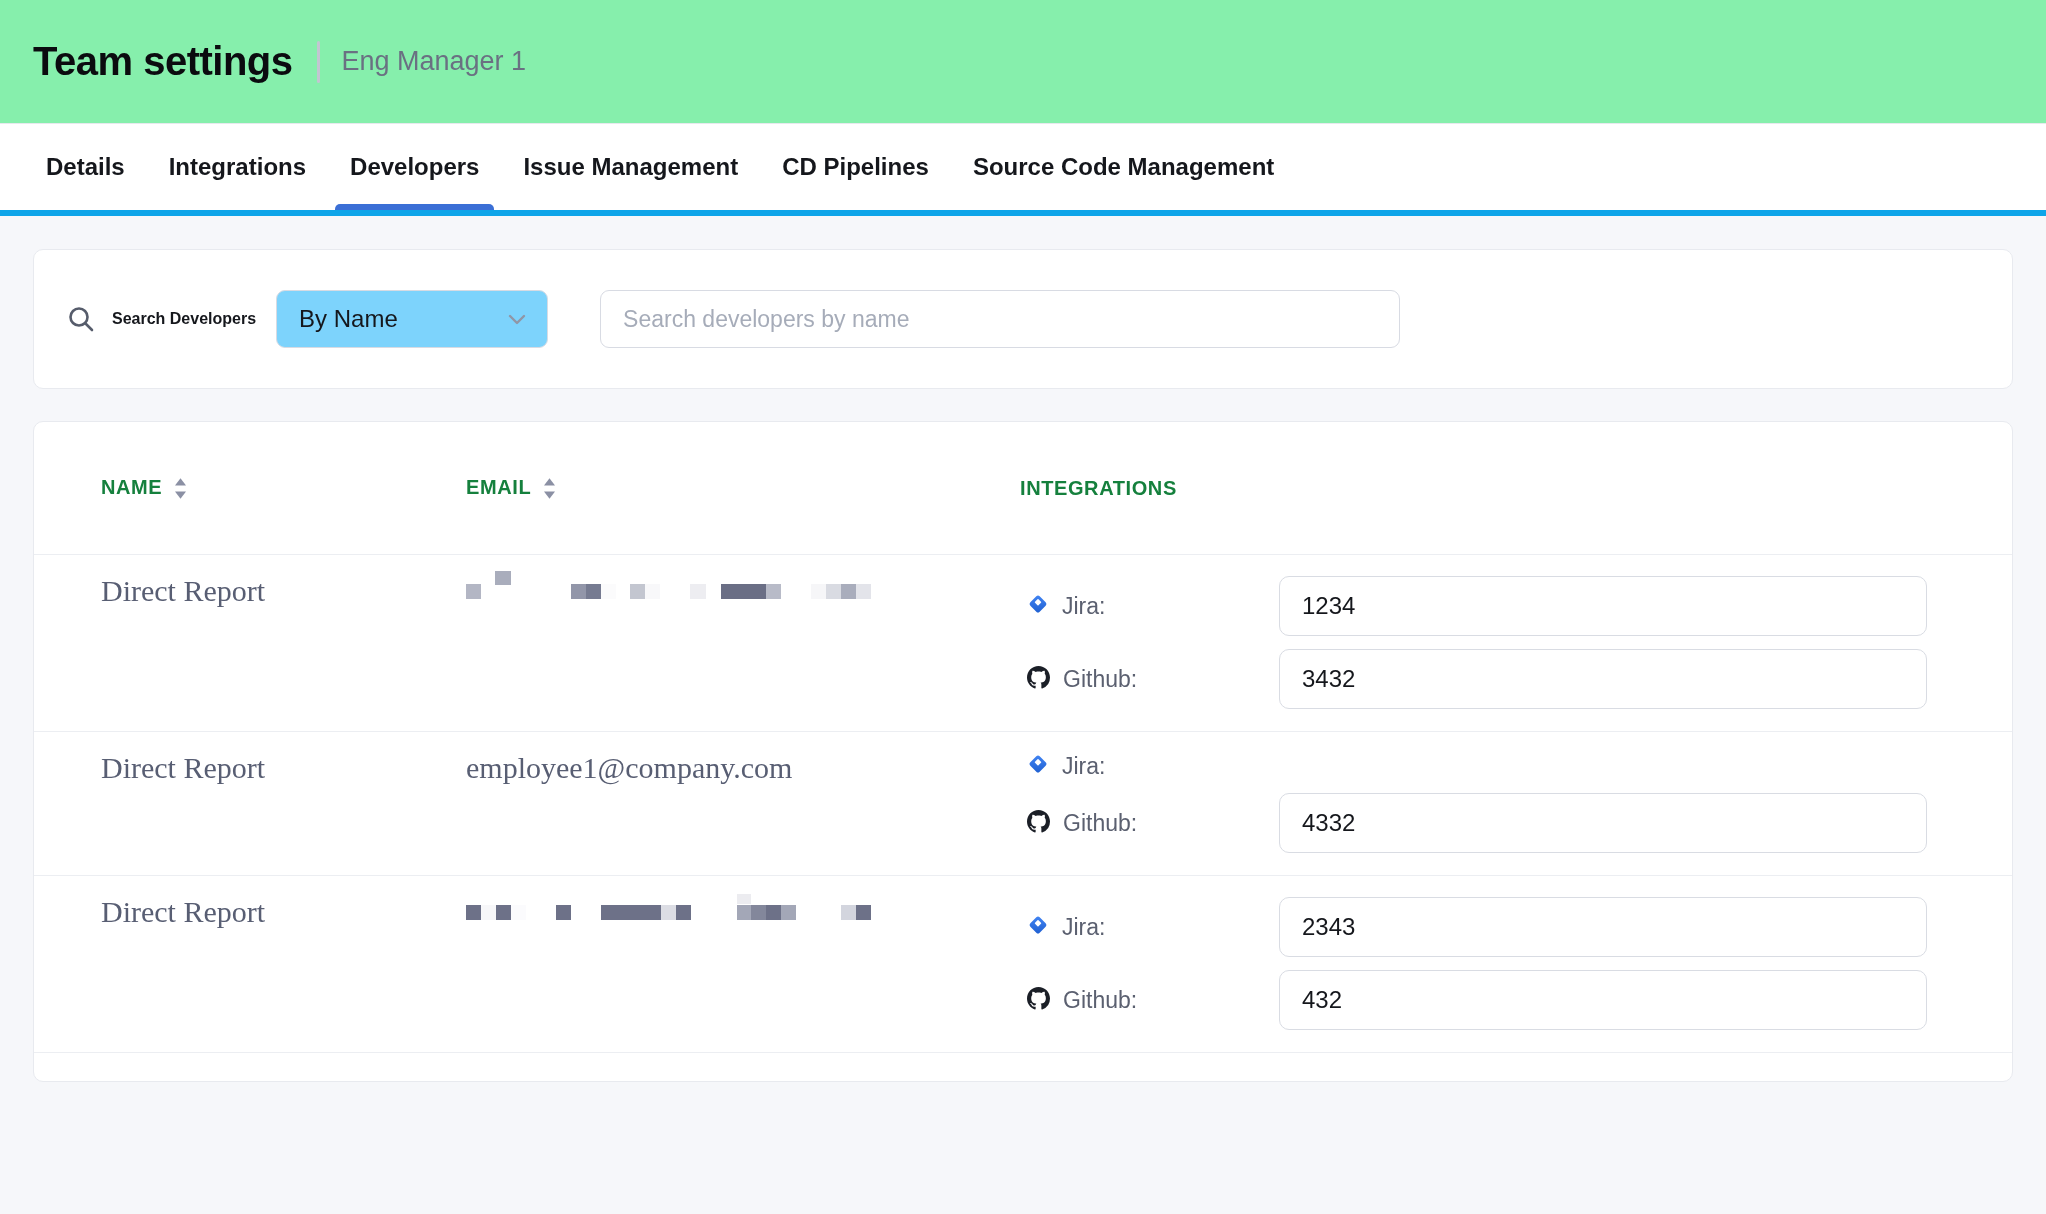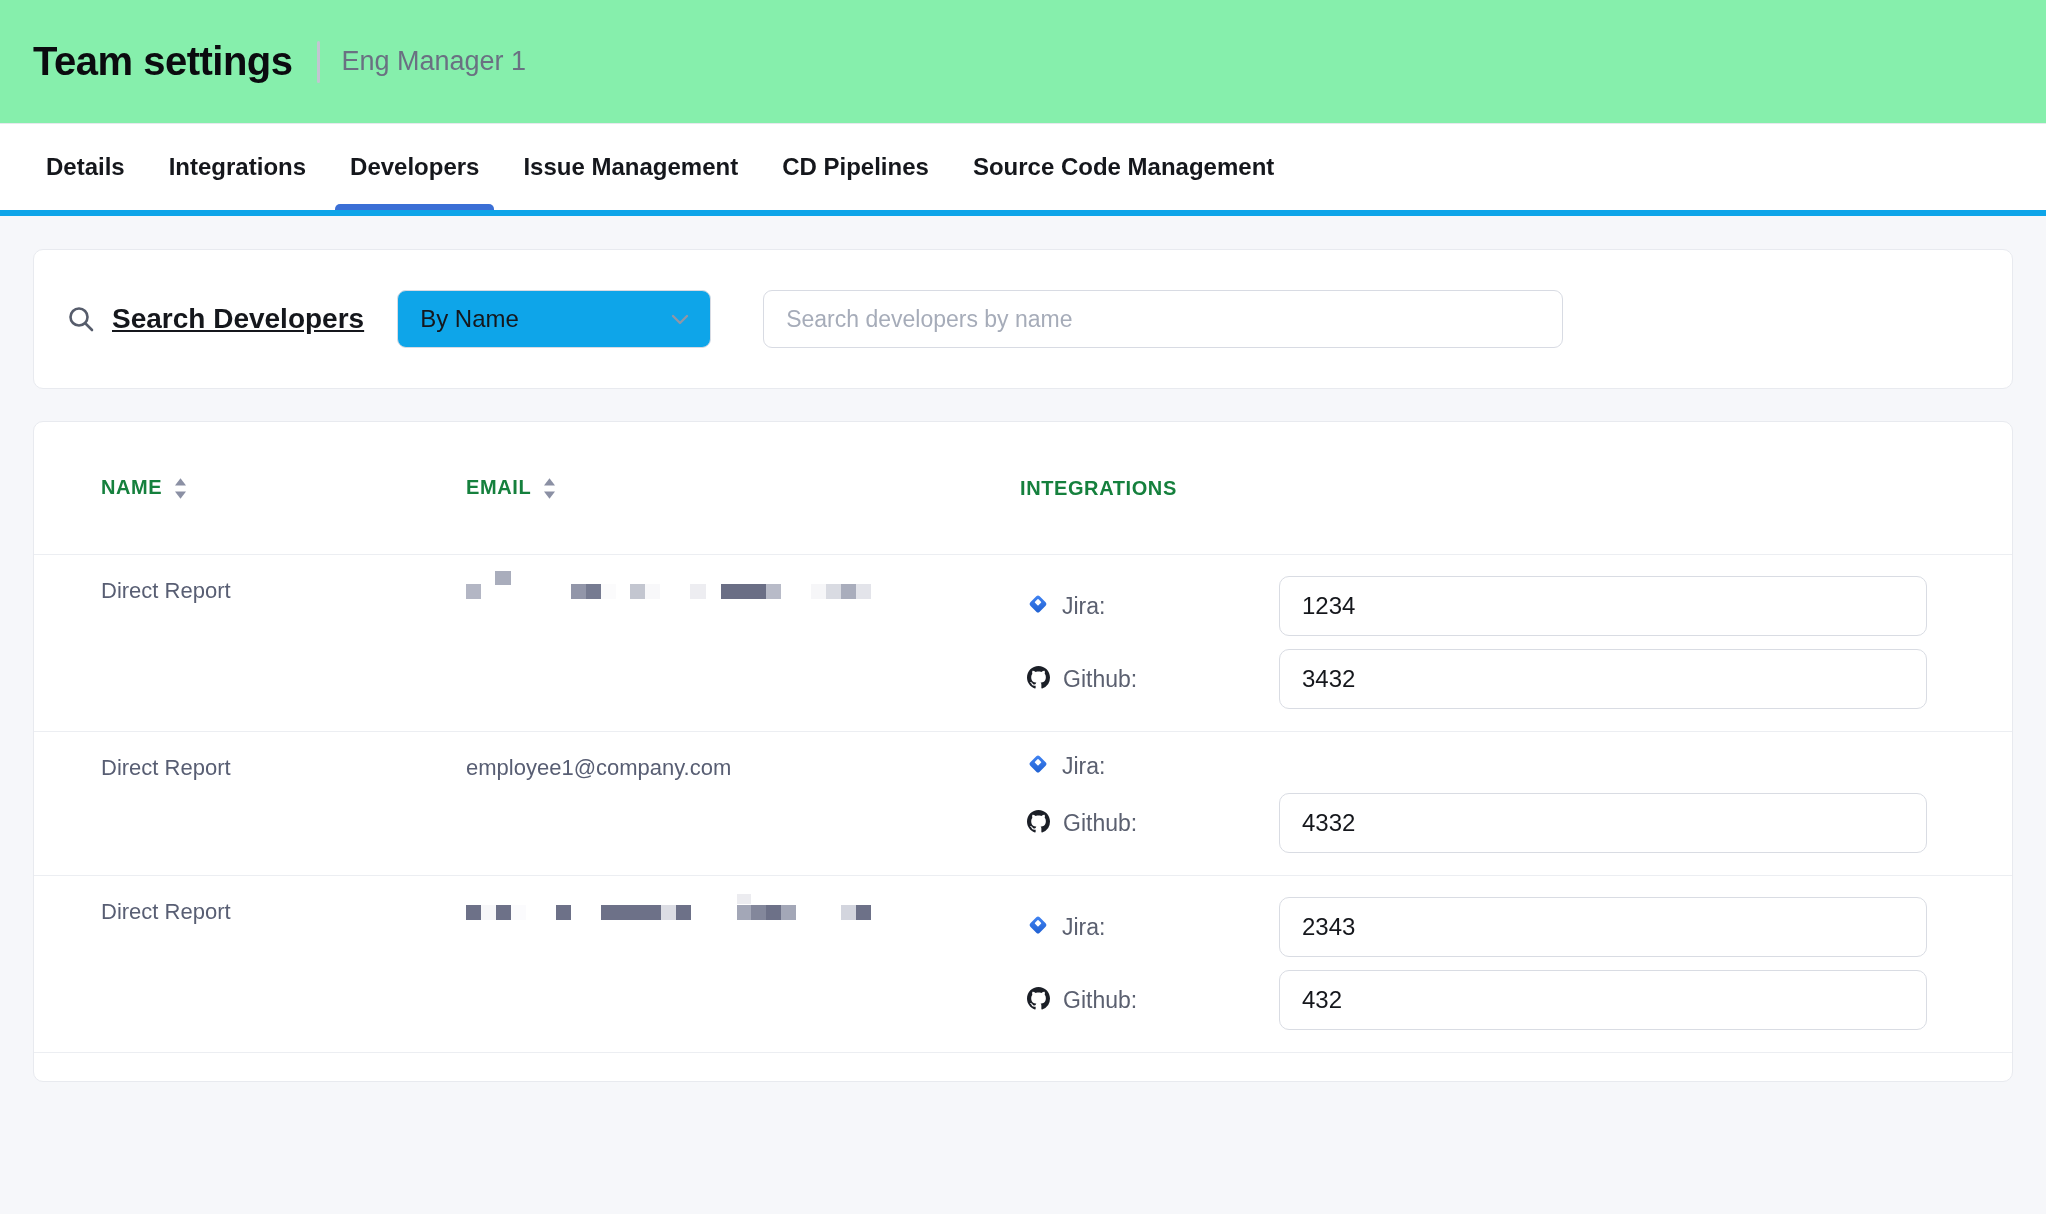--- a/index.html
+++ b/index.html
@@ -44,25 +44,25 @@
   
   .main{padding:33px;}
   .card{
     background:#fff;border:1px solid var(--border-card);border-radius:10px;
   }
   
   .search-card{
     height:140px;display:flex;align-items:center;padding:0 32px;margin-bottom:32px;
   }
   .search-icon{width:30px;height:30px;margin-right:16px;flex:none;display:flex;align-items:center;}
-  .search-label{font-size:28px;font-weight:700;color:#15171c;margin-right:33px;white-space:nowrap;text-decoration:underline;}
+  .search-label{font-size:16px;font-weight:700;color:#15171c;margin-right:20px;white-space:nowrap;}
   .filter-select{
-    width:314px;height:58px;border:1px solid var(--border-field);border-radius:9px;
+    width:272px;height:58px;border:1px solid var(--border-field);border-radius:9px;
     display:flex;align-items:center;justify-content:space-between;
-    padding:0 20px 0 22px;cursor:pointer;background:#0ea5e9;flex:none;
+    padding:0 20px 0 22px;cursor:pointer;background:#7dd3fc;flex:none;
   }
   .filter-select-value{font-size:24px;color:#15171c;}
   .chevron-down-icon{display:flex;align-items:center;}
   .search-input{
     width:800px;height:58px;margin-left:52px;border:1px solid var(--border-field);
     border-radius:9px;padding:0 22px;font-size:23px;color:#15171c;outline:none;
     font-family:"Liberation Sans", sans-serif;
   }
   .search-input::placeholder{color:#a6acb9;}
   
@@ -72,21 +72,21 @@
     padding-left:67px;padding-right:85px;
   }
   .thead{height:132px;align-items:center;}
   .th{
     display:flex;align-items:flex-start;
     font-size:20px;font-weight:700;letter-spacing:0.6px;color:#15803d;
   }
   .sort-icon{margin-left:11px;display:flex;align-items:center;cursor:pointer;}
   .tbody-row{border-top:1px solid var(--divider);padding-top:21px;padding-bottom:22px;}
   .table-end{border-top:1px solid var(--divider);height:0;margin:0 0 0 0;}
-  .cell-text{font-size:22px;color:var(--slate);line-height:30px;}
+  .cell-text{font-size:30px;color:var(--slate);line-height:30px;font-family:Liberation Serif, serif;}
   
   .redacted{display:flex;align-items:flex-start;margin-top:8px;height:22px;}
   .redacted .px{display:inline-block;height:15px;flex:none;}
   
   .integrations-cell{display:flex;flex-direction:column;gap:13px;}
   .integration-row{display:flex;align-items:center;}
   .int-label-wrap{width:259px;flex:none;display:flex;align-items:flex-start;gap:13px;padding-left:7px;}
   .int-icon{display:flex;align-items:center;flex:none;}
   .int-label{font-size:23px;color:var(--muted);}
   .int-input{

